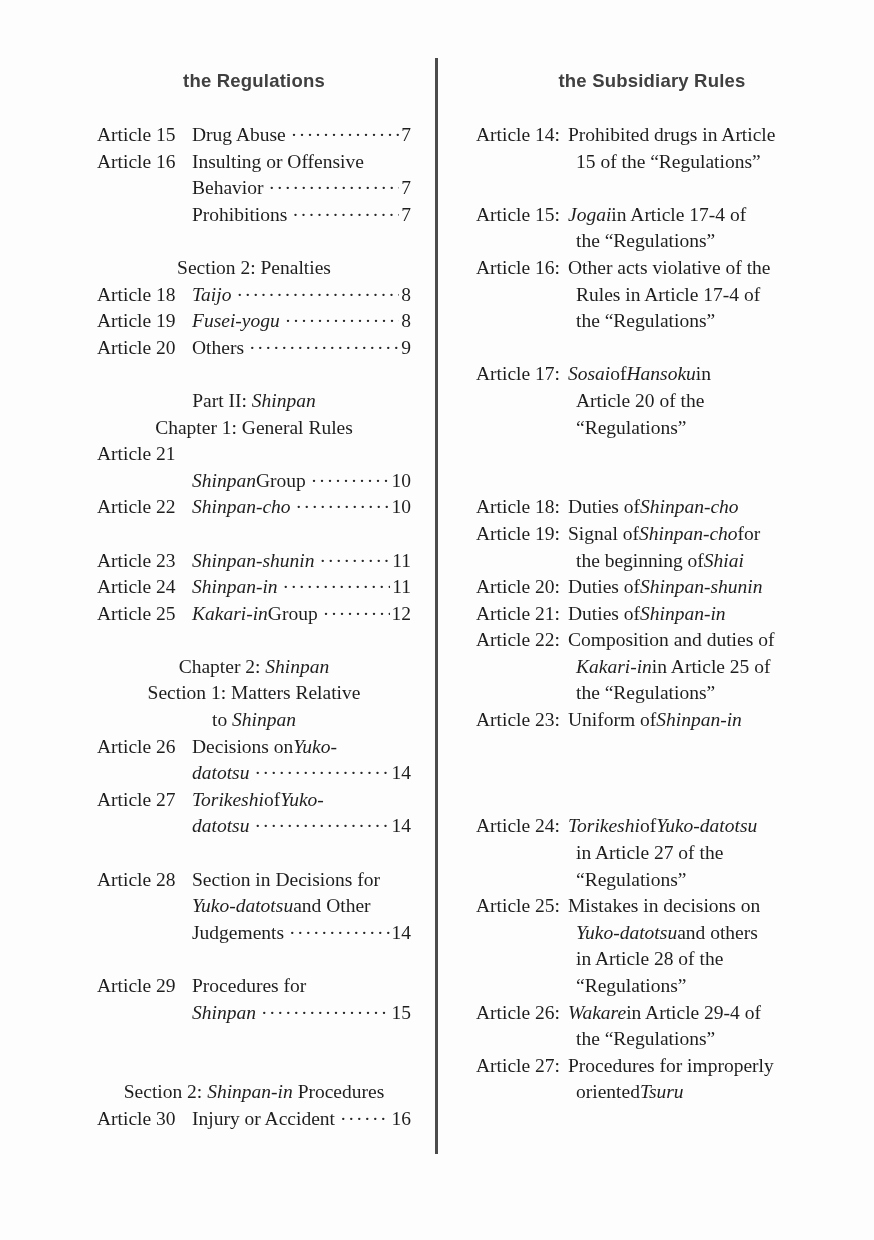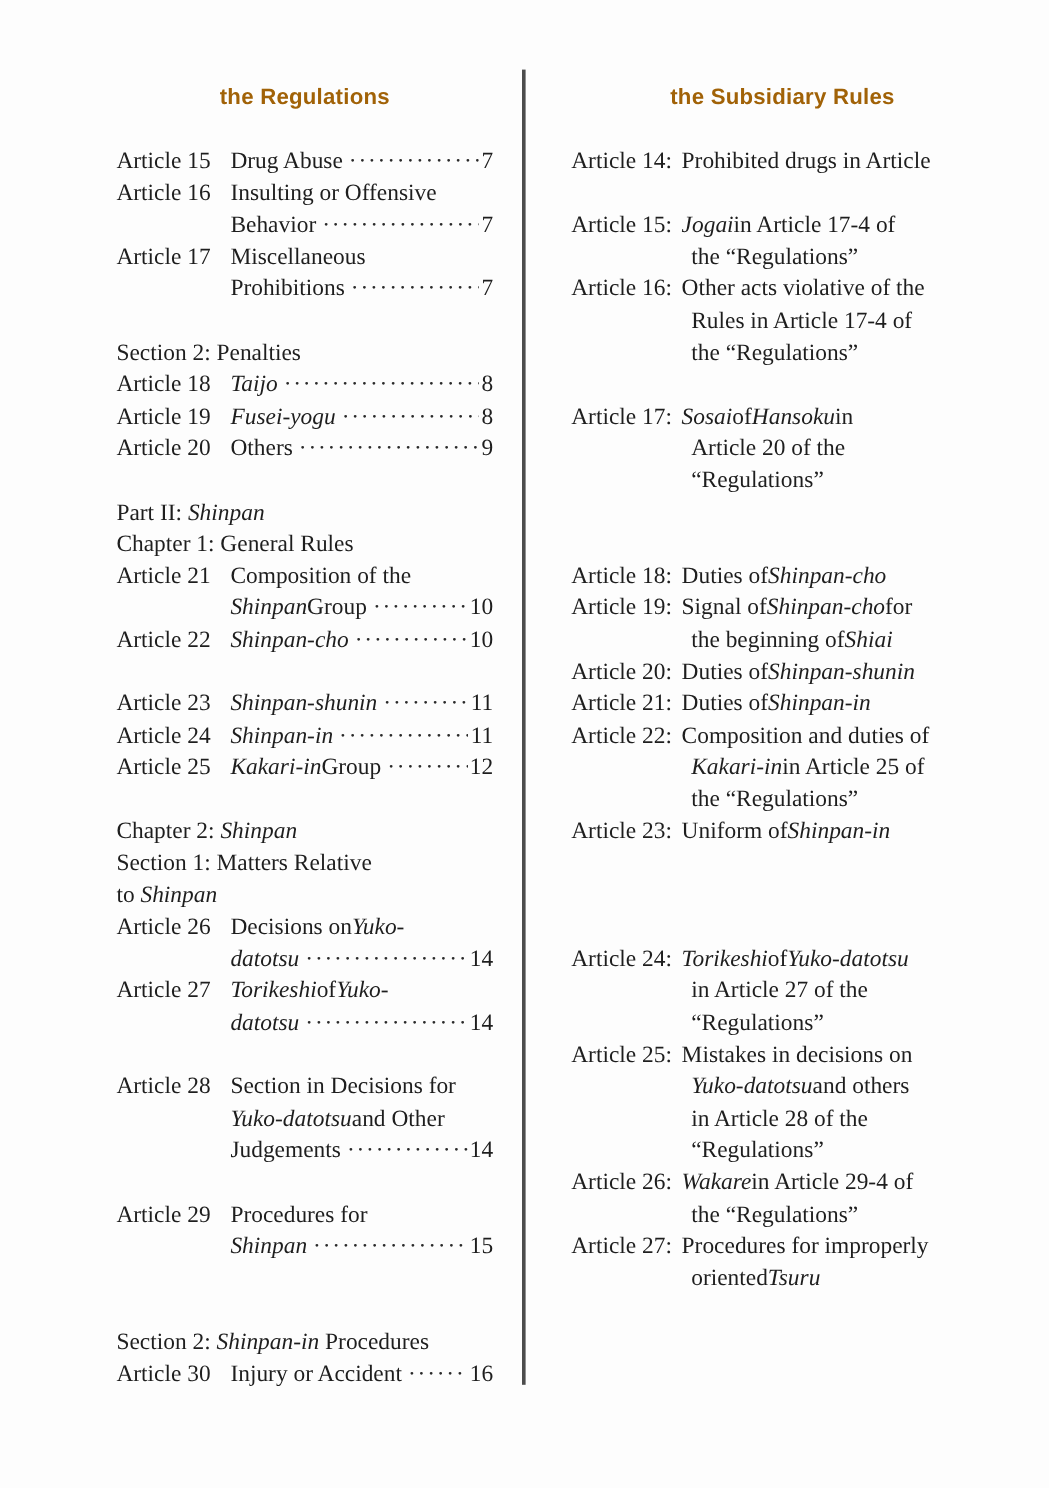--- a/index.html
+++ b/index.html
@@ -27,32 +27,32 @@
   .col-left  { left: 97px;  width: 314px; }
   .col-right { left: 476px; width: 352px; }
   .col-header {
     font-family: "Liberation Sans", "DejaVu Sans", sans-serif;
     font-weight: bold;
     font-size: 18.5px;
     line-height: 22px;
     height: 22px;
     text-align: center;
     margin-bottom: 30px;
-    color: #a16207;
+    color: #404040;
     letter-spacing: 0.2px;
   }
   .line {
     height: 26.6px;
     line-height: 26.6px;
     font-size: 19.5px;
     white-space: nowrap;
     display: flex;
     align-items: baseline;
   }
-  .line.center { display: block; }
+  .line.center { display: block; text-align: center; }
   .line.blank  { display: block; }
   .label { flex: none; display: inline-block; }
   .col-left  .label { width: 95px; }
   .col-right .label { width: 92px; }
   .col-left  .line.cont { padding-left: 95px; justify-content: center; }
   .col-right .line.cont { padding-left: 100px; }
   .body { display: flex; flex: 1 1 auto; min-width: 0; align-items: baseline; }
   .line.center .body { display: inline; }
   .dots {
     flex: 1 1 auto;
@@ -88,26 +88,20 @@
             <span>Insulting or Offensive</span>
           </span>
         </div>
         <div class="line cont">
           <span class="body">
             <span>Behavior</span>
             <span class="dots">················································································</span>
             <span class="page-num">7</span>
           </span>
         </div>
-        <div class="line entry">
-          <span class="label">Article 17</span>
-          <span class="body">
-            <span>Miscellaneous</span>
-          </span>
-        </div>
         <div class="line cont">
           <span class="body">
             <span>Prohibitions</span>
             <span class="dots">················································································</span>
             <span class="page-num">7</span>
           </span>
         </div>
         <div class="line blank"></div>
         <div class="line center"><span class="body"><span>Section 2: Penalties</span></span></div>
         <div class="line entry">
@@ -132,23 +126,20 @@
             <span>Others</span>
             <span class="dots">················································································</span>
             <span class="page-num">9</span>
           </span>
         </div>
         <div class="line blank"></div>
         <div class="line center"><span class="body"><span>Part II: </span><i>Shinpan</i></span></div>
         <div class="line center"><span class="body"><span>Chapter 1: General Rules</span></span></div>
         <div class="line entry">
           <span class="label">Article 21</span>
-          <span class="body">
-            <span>Composition of the</span>
-          </span>
         </div>
         <div class="line cont">
           <span class="body">
             <i>Shinpan</i>
             <span> Group</span>
             <span class="dots">················································································</span>
             <span class="page-num">10</span>
           </span>
         </div>
         <div class="line entry">
@@ -268,20 +259,25 @@
 
   <div class="col col-right">
     <div class="col-header">the Subsidiary Rules</div>
     <div class="lines">
         <div class="line entry">
           <span class="label">Article 14:</span>
           <span class="body">
             <span>Prohibited drugs in Article</span>
           </span>
         </div>
+        <div class="line cont">
+          <span class="body">
+            <span>15 of the “Regulations”</span>
+          </span>
+        </div>
         <div class="line blank"></div>
         <div class="line entry">
           <span class="label">Article 15:</span>
           <span class="body">
             <i>Jogai</i>
             <span> in Article 17-4 of</span>
           </span>
         </div>
         <div class="line cont">
           <span class="body">

